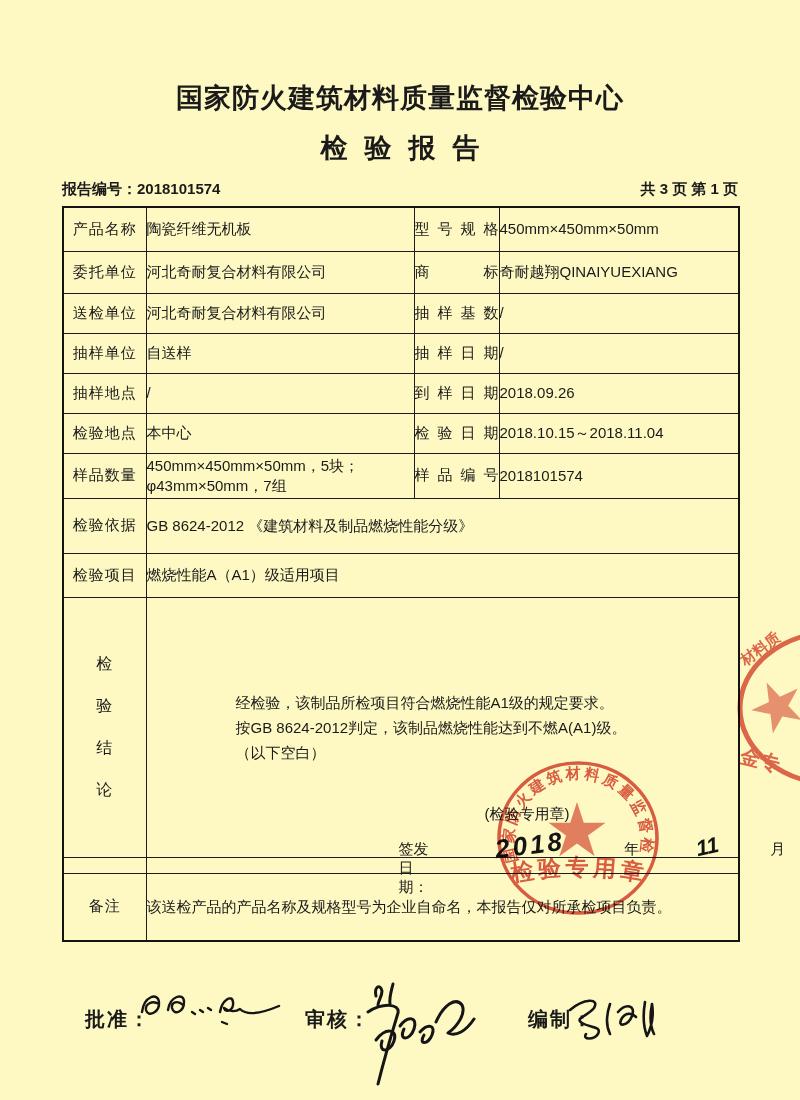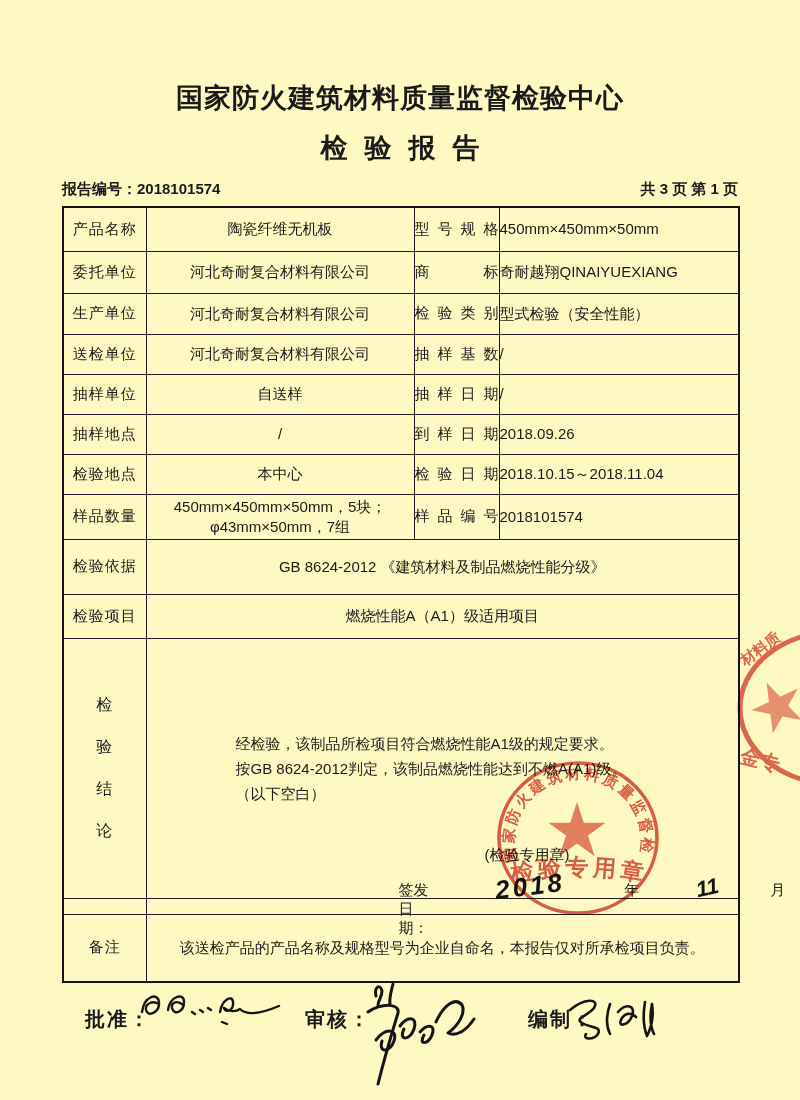--- a/index.html
+++ b/index.html
@@ -12,21 +12,21 @@
             font-size:27px;font-weight:bold;letter-spacing:17px;text-indent:17px;}
   .report-line{position:absolute;top:180px;left:62px;width:676px;display:flex;
                justify-content:space-between;font-size:15px;font-weight:bold;}
   .report-line .rn{display:flex;}
 
   table.rpt{position:absolute;top:206px;left:62px;width:676px;border-collapse:collapse;
             table-layout:fixed;font-size:15px;}
   table.rpt td{border:1.6px solid #1c1c1c;padding:0;vertical-align:middle;}
   table.rpt{border:2.5px solid #141414;}
   td.la{text-align:center;letter-spacing:1px;}
-  td.vb{padding:2px 9px;line-height:20px;text-align:center;}
+  td.vb{padding:2px 9px;line-height:20px;}
   td.lc{text-align:justify;text-align-last:justify;padding:0 10px;margin-top:32px;}
   td.vd{padding:2px 9px;line-height:20px;}
 
   td.conc-cell{position:relative;vertical-align:top;}
   td.conc-cell p{margin:4px;padding-left:85px;line-height:21px;}
   .c1{margin-top:18px;} .c2{margin-top:16px;} .c3{margin-top:15px;}
   .vstack{display:flex;flex-direction:column;align-items:center;gap:21px;font-size:16px;}
   .seal-note{position:absolute;left:338px;top:207px;font-size:15px;}
   .sign-date{position:absolute;left:252px;top:232px;display:flex;align-items:baseline;font-size:15px;gap:48px;}
   .hand{display:inline-block;font-style:italic;font-weight:bold;color:#141414;}
@@ -75,26 +75,20 @@
       <td class="la">产品名称</td>
       <td class="vb">陶瓷纤维无机板</td>
       <td class="lc">型号规格</td>
       <td class="vd">450mm×450mm×50mm</td>
     </tr>
     <tr style="height:42px">
       <td class="la">委托单位</td>
       <td class="vb">河北奇耐复合材料有限公司</td>
       <td class="lc">商标</td>
       <td class="vd">奇耐越翔QINAIYUEXIANG</td>
-    </tr>
-    <tr style="height:41px">
-      <td class="la">生产单位</td>
-      <td class="vb">河北奇耐复合材料有限公司</td>
-      <td class="lc">检验类别</td>
-      <td class="vd">型式检验（安全性能）</td>
     </tr>
     <tr style="height:40px">
       <td class="la">送检单位</td>
       <td class="vb">河北奇耐复合材料有限公司</td>
       <td class="lc">抽样基数</td>
       <td class="vd">/</td>
     </tr>
     <tr style="height:40px">
       <td class="la">抽样单位</td>
       <td class="vb">自送样</td>

